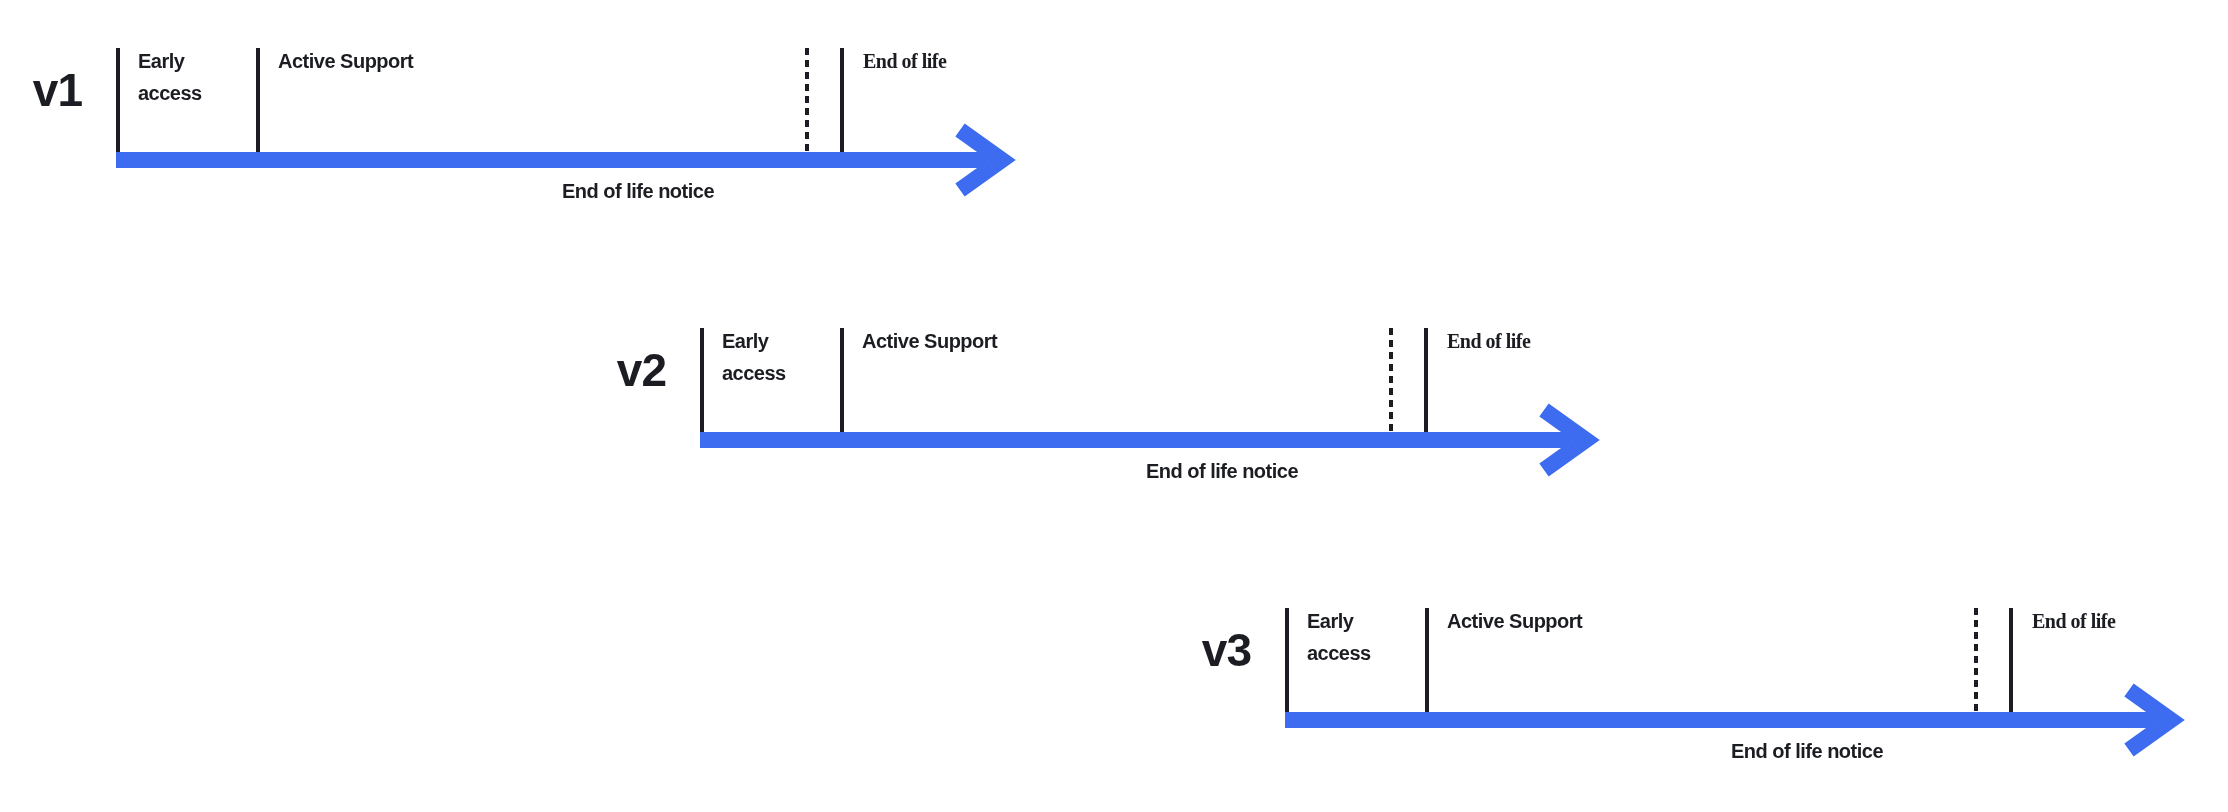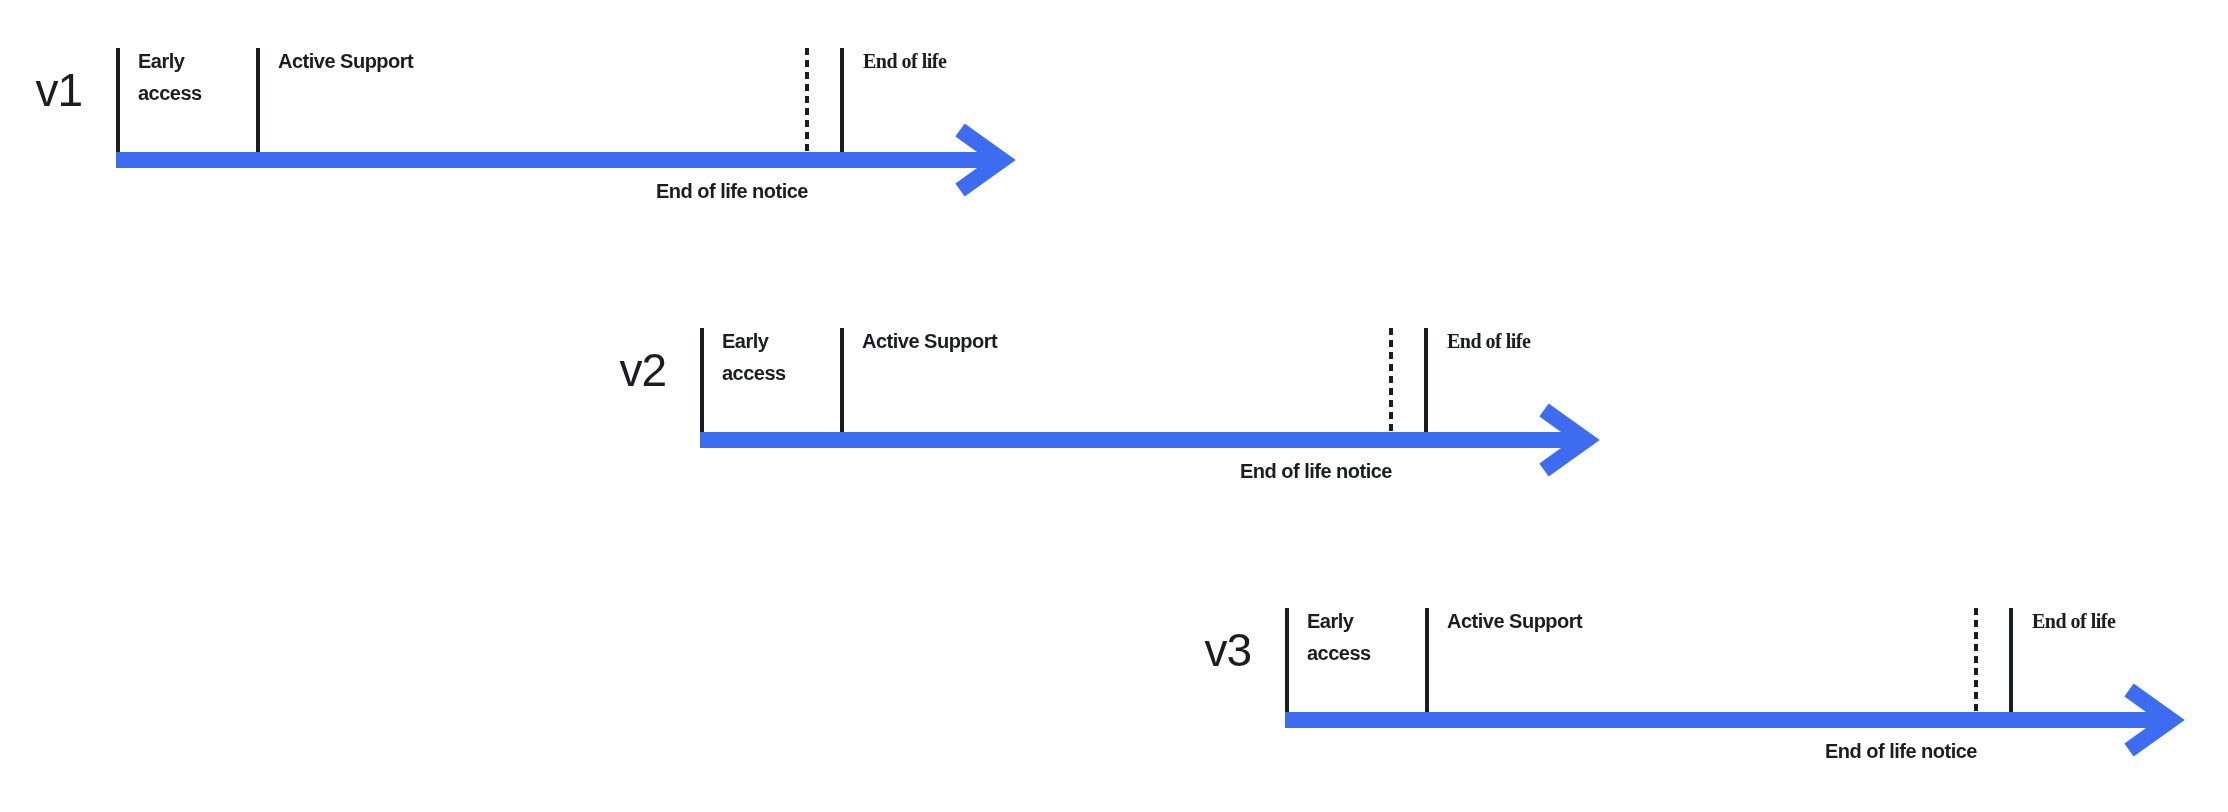--- a/index.html
+++ b/index.html
@@ -20,21 +20,21 @@
     position: absolute;
     width: 0;
     height: 0;
   }
   .vlabel {
     position: absolute;
     right: 36px;
     top: 16px;
     font-size: 46px;
     line-height: 52px;
-    font-weight: 400;
+    font-weight: 700;
     white-space: nowrap;
     letter-spacing: -1px;
   }
   .phase-label {
     position: absolute;
     font-size: 20px;
     line-height: 32px;
     font-weight: 700;
     letter-spacing: -0.5px;
   }
@@ -51,21 +51,21 @@
   .eol {
     left: 745px;
     top: -3px;
     white-space: nowrap;
     font-family: Liberation Serif, serif;
   }
   .notice {
     left: 350px;
     top: 127px;
     width: 340px;
-    text-align: right;
+    text-align: center;
     white-space: nowrap;
   }
   .graphic {
     position: absolute;
     left: -2px;
     top: 0;
     overflow: visible;
   }
 </style>
 </head>

